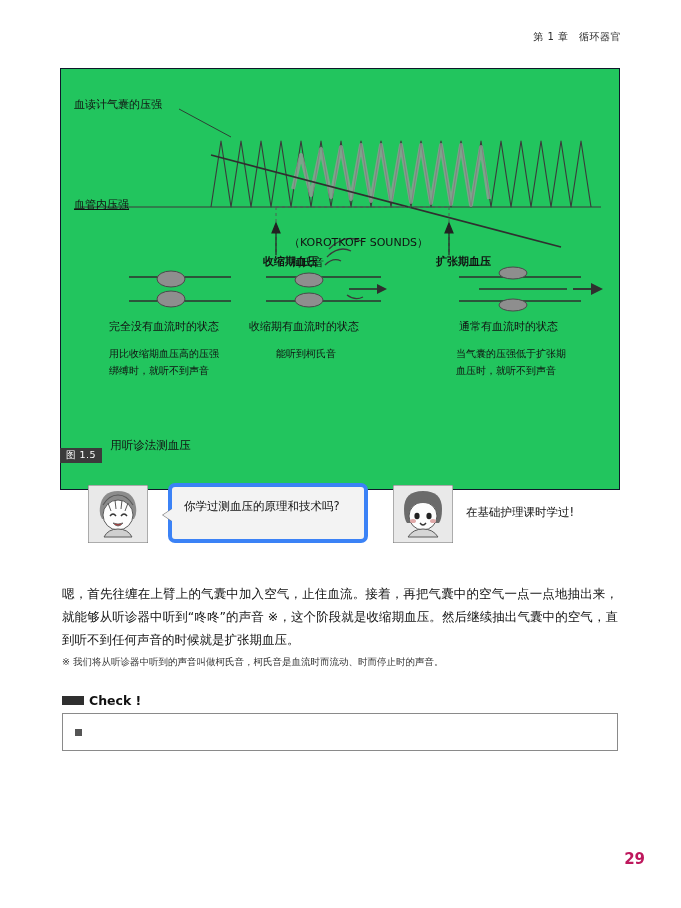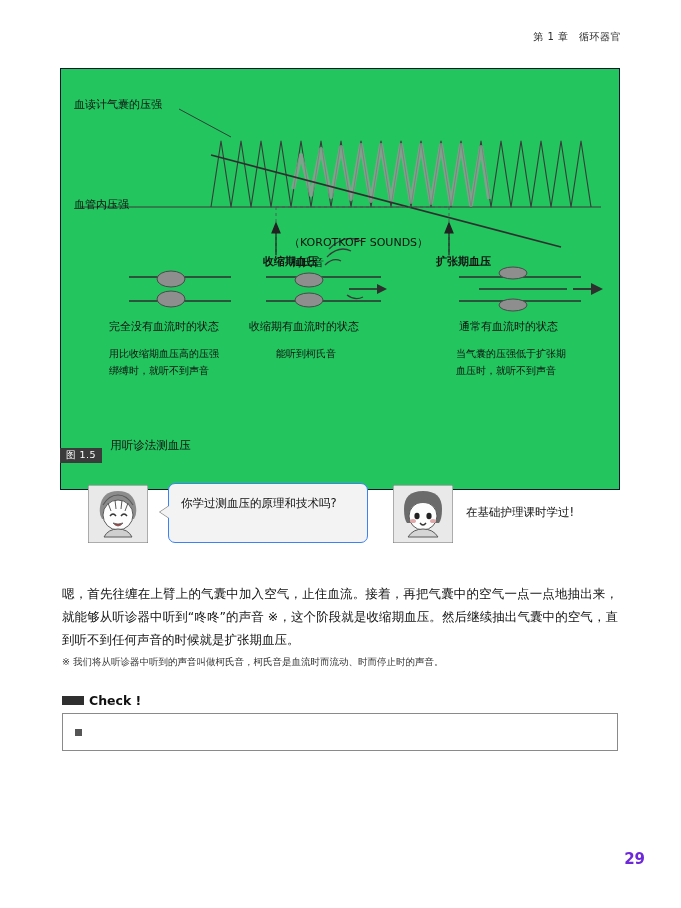--- a/index.html
+++ b/index.html
@@ -92,21 +92,21 @@
     top: 483px;
     width: 520px;
     height: 72px;
   }
   .bubble {
     position: absolute;
     left: 80px;
     top: 0;
     width: 200px;
     height: 60px;
-    border: 1px solid #3b82f6;
+    border: 4px solid #3b82f6;
     border-radius: 7px;
     background: #f3f3f3;
     box-sizing: border-box;
     padding: 11px 12px;
     font-size: 11.5px;
     line-height: 1.5;
     color: #111;
   }
   .bubble:after {
     content: "";
@@ -206,21 +206,21 @@
     color: #111;
   }
 
   
   .page-number {
     position: absolute;
     right: 36px;
     bottom: 40px;
     font-size: 15px;
     font-weight: bold;
-    color: #6d28d9;
+    color: #be185d;
   }
 </style>
 </head>
 <body>
 
 <div class="page">
 
   <div class="running-head">第 1 章　循环器官</div>
 
   <div class="figure-box">
@@ -313,21 +313,21 @@
         <line x1="398" y1="232" x2="520" y2="232" stroke="#2f2f2f" stroke-width="1.4"></line>
         <ellipse cx="452" cy="204" rx="14" ry="6" fill="#8e8e8e" stroke="#4a4a4a" stroke-width="1"></ellipse>
         <ellipse cx="452" cy="236" rx="14" ry="6" fill="#8e8e8e" stroke="#4a4a4a" stroke-width="1"></ellipse>
         <line x1="418" y1="220" x2="506" y2="220" stroke="#2f2f2f" stroke-width="1.4"></line>
         <line x1="512" y1="220" x2="534" y2="220" stroke="#2f2f2f" stroke-width="1.8"></line>
         <polygon points="542,220 530,214 530,226" fill="#2f2f2f"></polygon>
       </g>
     </svg>
 
     <div class="fig-label" style="left:13px; top:28px;">血读计气囊的压强</div>
-    <div class="fig-label" style="left:13px; top:128px;">血管内压强</div>
+    <div class="fig-label" style="left:13px; top:128px;text-decoration:underline;">血管内压强</div>
 
     <div class="fig-label" style="left:230px; top:150px;margin-top:36px;">柯氏音</div>
     <div class="fig-label" style="left:228px; top:166px;">（KOROTKOFF SOUNDS）</div>
 
     <div class="fig-label" style="left:202px; top:186px; width:26px; line-height:1.22; text-align:center; font-weight:bold;">收缩期血压</div>
     <div class="fig-label" style="left:375px; top:186px; width:26px; line-height:1.22; text-align:center; font-weight:bold;">扩张期血压</div>
 
     <div class="fig-label" style="left:48px; top:250px;">完全没有血流时的状态</div>
     <div class="fig-label" style="left:188px; top:250px;">收缩期有血流时的状态</div>
     <div class="fig-label" style="left:398px; top:250px;">通常有血流时的状态</div>

